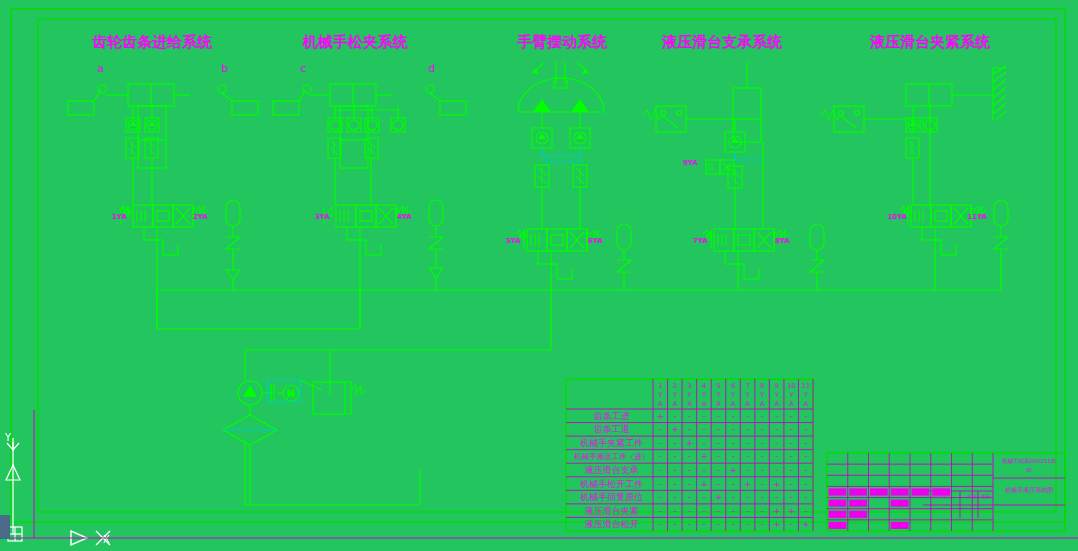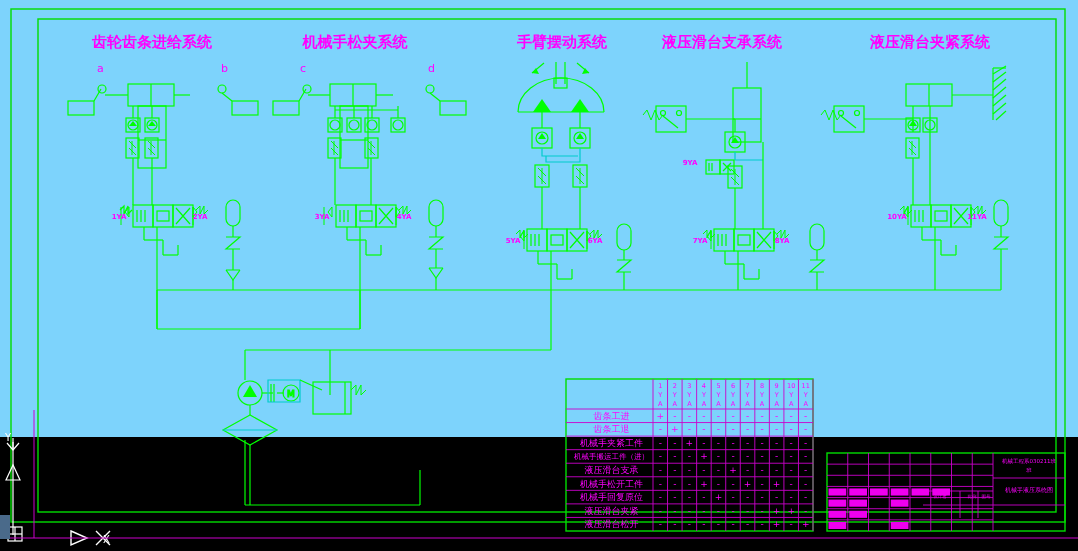--- a/index.html
+++ b/index.html
@@ -1,18 +1,18 @@
 <!DOCTYPE html>
 <html><head>
 <meta charset="utf-8">
 <style>
   html,body{margin:0;padding:0;background:#000;}
   body{width:1078px;height:551px;overflow:hidden;
        font-family:"DejaVu Sans","Liberation Sans",sans-serif;}
-  #stage{position:relative;width:1078px;height:437px;background:#7dd3fc;}
+  #stage{position:relative;width:1078px;height:551px;background:#22c55e;}
   svg{display:block;}
   .ttl{font-size:15px;font-weight:bold;}
 </style>
 </head>
 <body>
 
 <div id="stage">
   <svg width="1078" height="551" viewBox="0 0 1078 551">
 
     <g fill="none" stroke="#00dd00" stroke-width="1.4">

